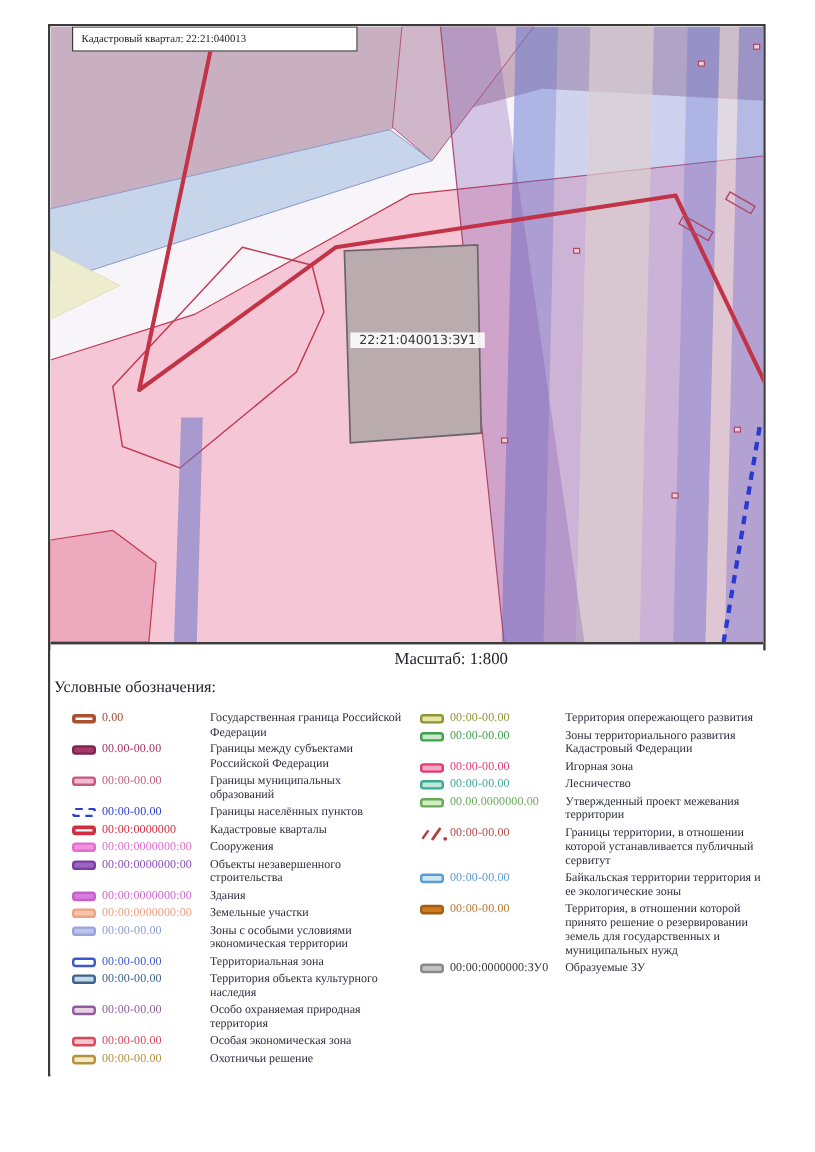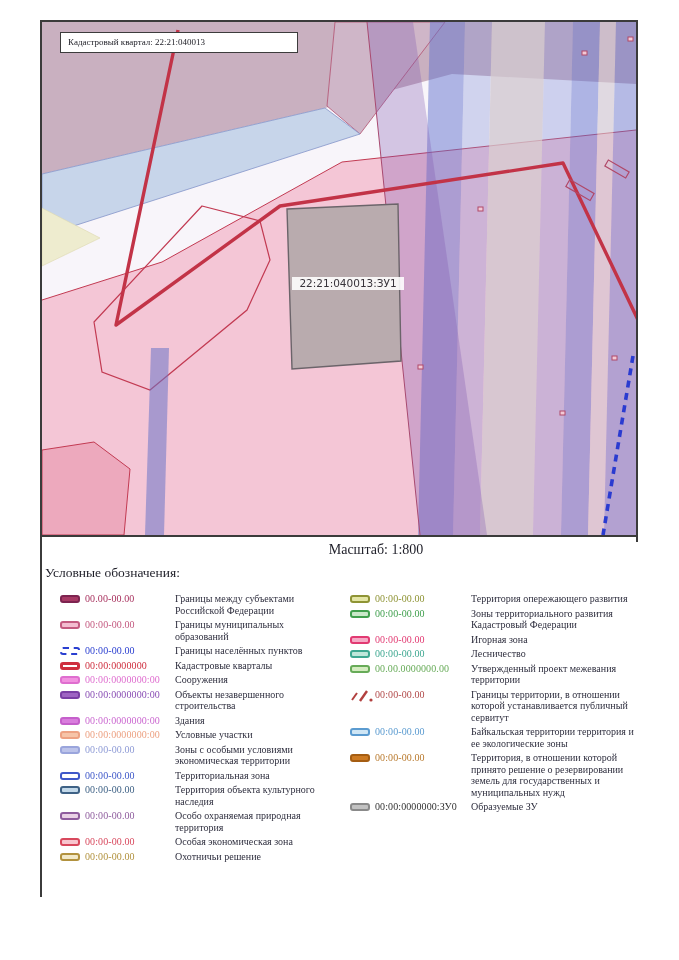--- a/index.html
+++ b/index.html
@@ -11,21 +11,21 @@
     position:absolute;left:40px;top:20px;width:598px;height:877px;
     border:2px solid #3b3b3b;box-sizing:border-box;background:#fff;
   }
   .map{
     position:relative;width:594px;height:513px;
     border-bottom:2px solid #3b3b3b;box-sizing:content-box;overflow:hidden;
     background:#f8f5fa;
   }
   .map svg{display:block;}
   .info-box{
-    position:absolute;left:18px;top:10px;width:222px;
+    position:absolute;left:18px;top:0;width:222px;
     background:#ffffff;border:1.5px solid #3c3c3c;padding:3px 7px;
     font-size:9px;line-height:1.4;color:#1c1c24;
   }
   .legend-area{position:relative;width:668px;height:358px;background:#fff;}
   .scale-line{
     text-align:center;font-size:14px;margin-top:5px;color:#1e1e28;
   }
   .legend-title{
     font-size:13.5px;margin:7px 0 0 3px;color:#1e1e28;
   }
@@ -108,20 +108,25 @@
     <div class="info-box">
       <div>Кадастровый квартал: 22:21:040013</div>
     </div>
   </div>
 
   <div class="legend-area">
     <div class="scale-line">Масштаб: 1:800</div>
     <div class="legend-title">Условные обозначения:</div>
     <div class="lcol col-left" id="legend-left">
         <div class="lrow">
+          <span class="sw" style="background: rgb(255, 255, 255); border: 3px solid rgb(168, 80, 47);"></span>
+          <span class="code" style="color: rgb(156, 74, 51);">0.00</span>
+          <span class="lbl">Государственная граница Российской Федерации</span>
+        </div>
+        <div class="lrow">
           <span class="sw" style="background: rgb(167, 57, 100); border: 2px solid rgb(125, 35, 80);"></span>
           <span class="code" style="color: rgb(168, 49, 94);">00.00-00.00</span>
           <span class="lbl">Границы между субъектами Российской Федерации</span>
         </div>
         <div class="lrow">
           <span class="sw" style="background: rgb(243, 188, 208); border: 2px solid rgb(196, 90, 128);"></span>
           <span class="code" style="color: rgb(196, 90, 128);">00:00-00.00</span>
           <span class="lbl">Границы муниципальных образований</span>
         </div>
         <div class="lrow">
@@ -145,21 +150,21 @@
           <span class="lbl">Объекты незавершенного строительства</span>
         </div>
         <div class="lrow">
           <span class="sw" style="background: rgb(217, 125, 221); border: 2px solid rgb(197, 95, 203);"></span>
           <span class="code" style="color: rgb(203, 104, 208);">00:00:0000000:00</span>
           <span class="lbl">Здания</span>
         </div>
         <div class="lrow">
           <span class="sw" style="background: rgb(246, 196, 168); border: 2px solid rgb(237, 162, 131);"></span>
           <span class="code" style="color: rgb(237, 162, 131);">00:00:0000000:00</span>
-          <span class="lbl">Условные участки</span>
+          <span class="lbl">Земельные участки</span>
         </div>
         <div class="lrow">
           <span class="sw" style="background: rgb(188, 195, 234); border: 2px solid rgb(154, 165, 220);"></span>
           <span class="code" style="color: rgb(142, 155, 214);">00:00-00.00</span>
           <span class="lbl">Зоны с особыми условиями экономическая территории</span>
         </div>
         <div class="lrow">
           <span class="sw" style="background: rgb(255, 255, 255); border: 2px solid rgb(63, 88, 201);"></span>
           <span class="code" style="color: rgb(63, 88, 201);">00:00-00.00</span>
           <span class="lbl">Территориальная зона</span>

